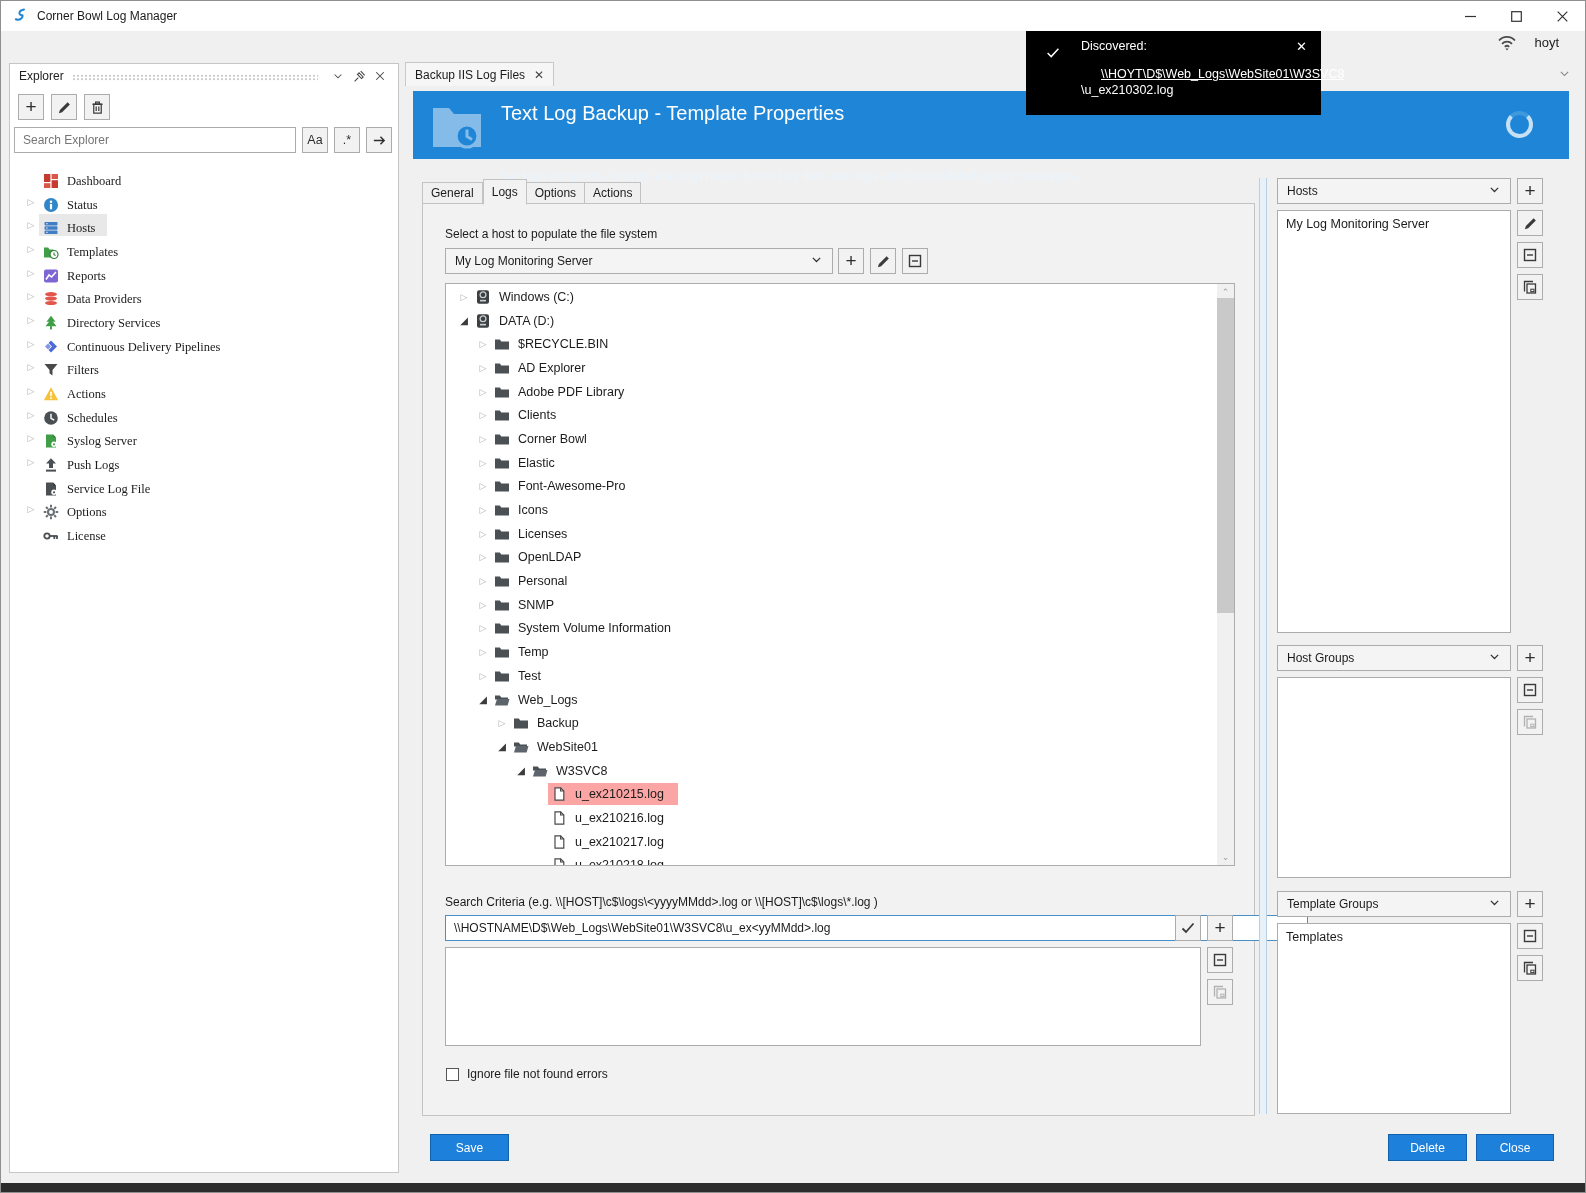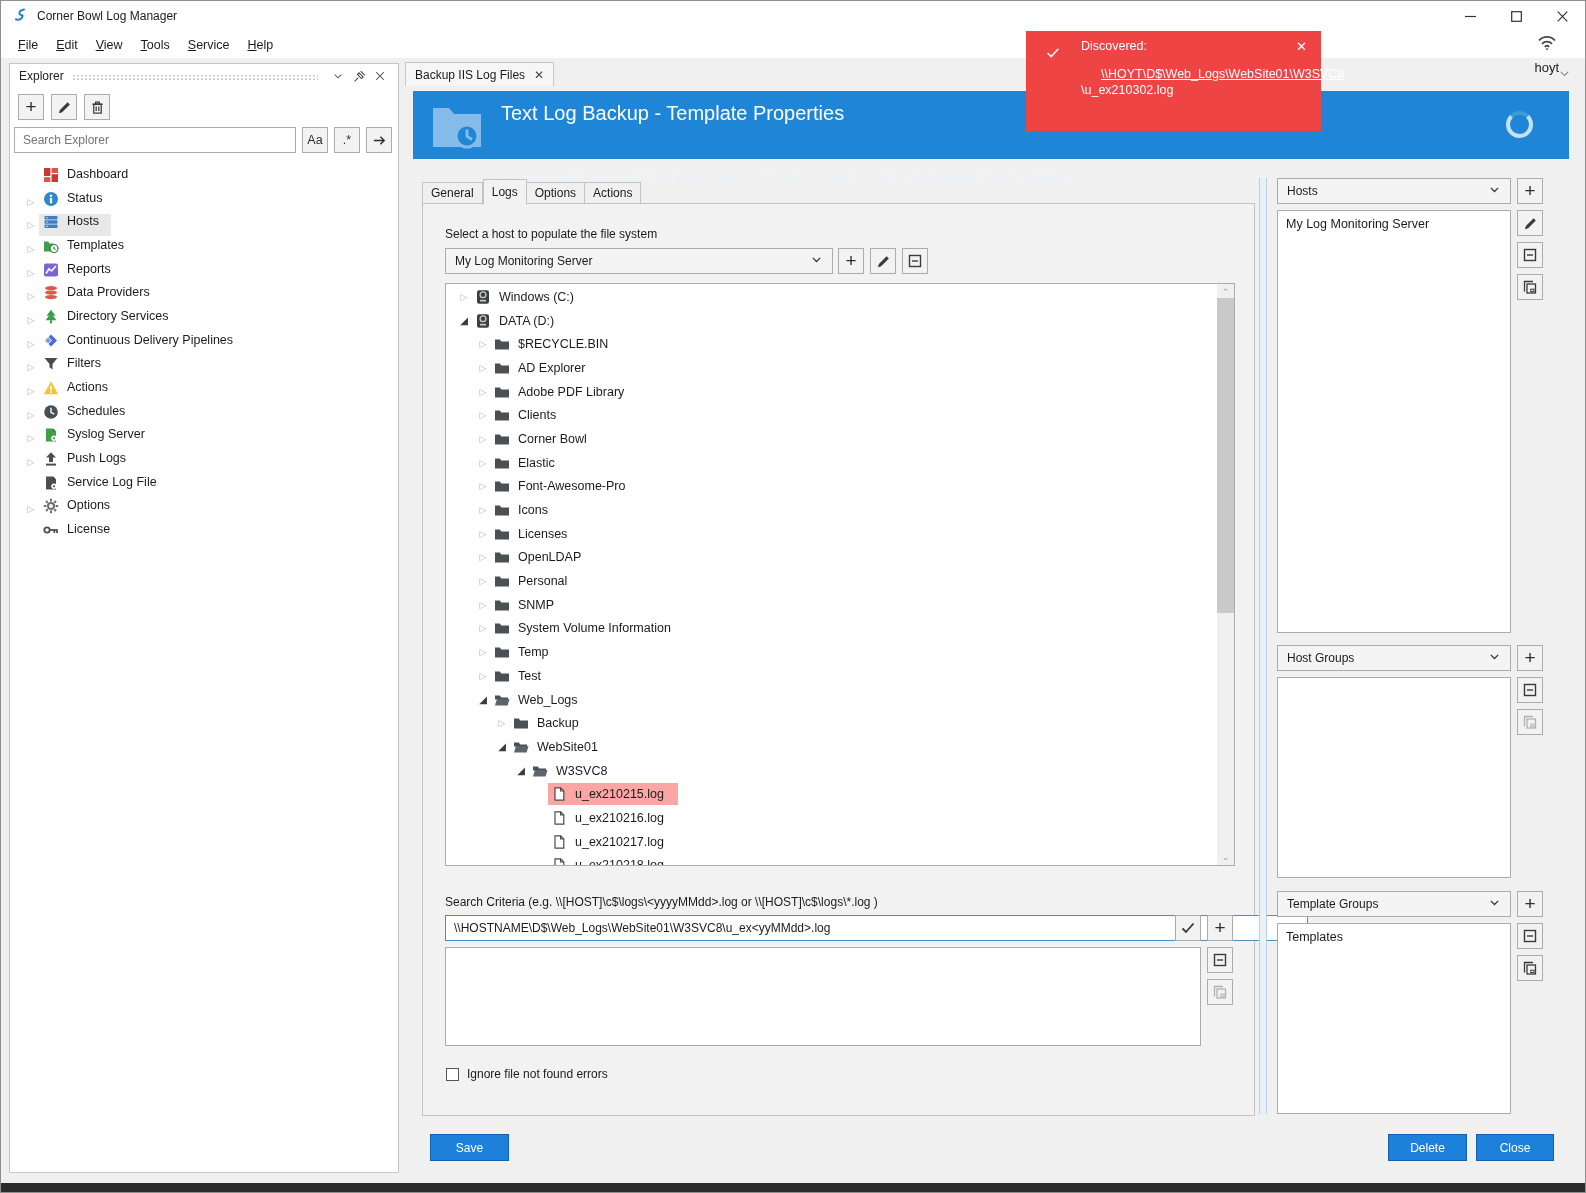--- a/index.html
+++ b/index.html
@@ -11,25 +11,25 @@
   .app-logo{margin-left:11px;width:16px;height:16px;}
   .app-title{margin-left:9px;font-size:12px;}
   .win-controls{position:absolute;right:0;top:0;display:flex;height:30px;}
   .win-btn{width:46px;height:30px;display:flex;align-items:center;justify-content:center;color:#333;}
   .win-btn svg{display:block;}
 
   
   .menubar{position:absolute;left:0;top:30px;right:0;height:27px;background:#fff;display:flex;align-items:center;padding-left:8px;}
   .menu-item{padding:4px 9px;font-size:12.5px;}
   .menu-item u{text-decoration:underline;}
-  .net{position:absolute;top:33px;right:26px;display:flex;align-items:center;gap:9px;flex-direction:column;}
+  .net{position:absolute;top:33px;right:26px;display:flex;align-items:center;gap:17px;}
   .net .user{font-size:13px;}
 
   
-  .toast{position:absolute;left:1025px;top:30px;width:295px;height:100px;background:#ef4444;color:#fff;z-index:40;padding:8px 10px 8px 12px;}
+  .toast{position:absolute;left:1025px;top:30px;width:295px;height:84px;background:#000000;color:#fff;z-index:40;padding:8px 10px 8px 12px;}
   .toast-top{display:flex;align-items:flex-start;}
   .toast-check{width:30px;padding-top:8px;}
   .toast-title{font-size:12.5px;margin-left:13px;}
   .toast-close{margin-left:auto;font-size:13px;line-height:12px;padding:2px 4px;}
   .toast-body{margin-left:43px;margin-top:7px;font-size:12.5px;line-height:16px;}
   .toast-line1{padding-left:20px;text-decoration:underline;}
 
   
   .explorer{position:absolute;left:8px;top:62px;width:390px;height:1110px;background:#fff;border:1px solid #c6c6c6;}
   .exp-header{height:24px;display:flex;align-items:center;padding:0 9px 0 9px;}
@@ -43,21 +43,21 @@
   .plus-glyph{font-size:19px;font-weight:400;color:#2e2e2e;line-height:1;margin-top:-2px;}
   .exp-search{display:flex;gap:6px;padding:3px 6px 4px 4px;align-items:center;}
   .exp-search input{flex:1;height:26px;border:1px solid #acacac;padding:0 8px;font:12px "Liberation Sans",sans-serif;color:#444;background:#fff;outline:none;}
   .exp-search input::placeholder{color:#757575;}
   .txt-btn{font-size:12.5px;color:#2e2e2e;}
 
   
   .sidebar-tree{margin-top:9px;}
   .srow{height:23.7px;display:flex;align-items:center;}
   .srow .tri{width:16px;margin-left:13px;text-align:center;font-size:9px;color:#b2b2b2;flex:none;}
-  .swrap{display:flex;align-items:flex-start;height:22px;padding:0 12px 0 4px;}
+  .swrap{display:flex;align-items:flex-end;height:22px;padding:0 12px 0 4px;font-family:Liberation Serif, serif;}
   .swrap.sel{background:#e8e8e8;}
   .sicon{width:16px;height:16px;margin-right:8px;flex:none;}
   .sicon svg{display:block;}
   .slabel{font-size:12.5px;white-space:nowrap;}
 
   
   .doc-tab{position:absolute;left:404px;top:61px;height:24px;background:#f6f6f6;border:1px solid #c8c8c8;border-bottom:none;display:flex;align-items:center;padding:0 9px;gap:9px;}
   .doc-tab-label{font-size:12px;}
   .doc-tab-close{color:#444;font-size:12px;}
   .strip-chev{position:absolute;right:14px;top:66px;color:#888;}
@@ -166,28 +166,20 @@
           </svg>
         </div>
       <div class="win-btn">
           <svg width="11" height="11" viewBox="0 0 11 11">
             <path d="M0.7,0.7 L10.3,10.3 M10.3,0.7 L0.7,10.3" stroke="#333" stroke-width="1.2"></path>
           </svg>
         </div>
     </div>
   </div>
 
-  <div class="menubar">
-    <span class="menu-item"><u>F</u>ile</span>
-    <span class="menu-item"><u>E</u>dit</span>
-    <span class="menu-item"><u>V</u>iew</span>
-    <span class="menu-item"><u>T</u>ools</span>
-    <span class="menu-item"><u>S</u>ervice</span>
-    <span class="menu-item"><u>H</u>elp</span>
-  </div>
 
   <div class="net">
     <svg width="20" height="17" viewBox="0 0 20 17">
         <g fill="none" stroke="#4a4a4a" stroke-width="1.7">
           <path d="M2,6.5 a10.5,10.5 0 0 1 16,0"></path>
           <path d="M5,9.8 a6.8,6.8 0 0 1 10,0"></path>
           <path d="M7.8,12.8 a3.2,3.2 0 0 1 4.4,0"></path>
         </g>
         <path d="M8.4,14.6 l1.6,2 1.6,-2 z" fill="#4a4a4a"></path>
       </svg>

